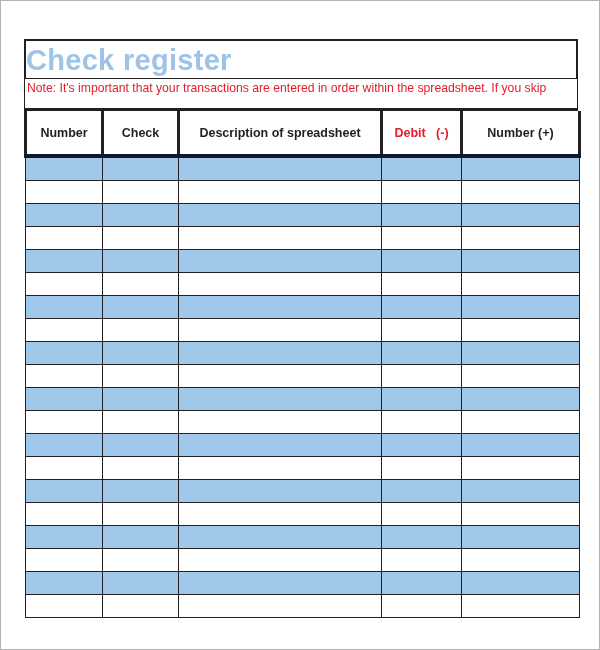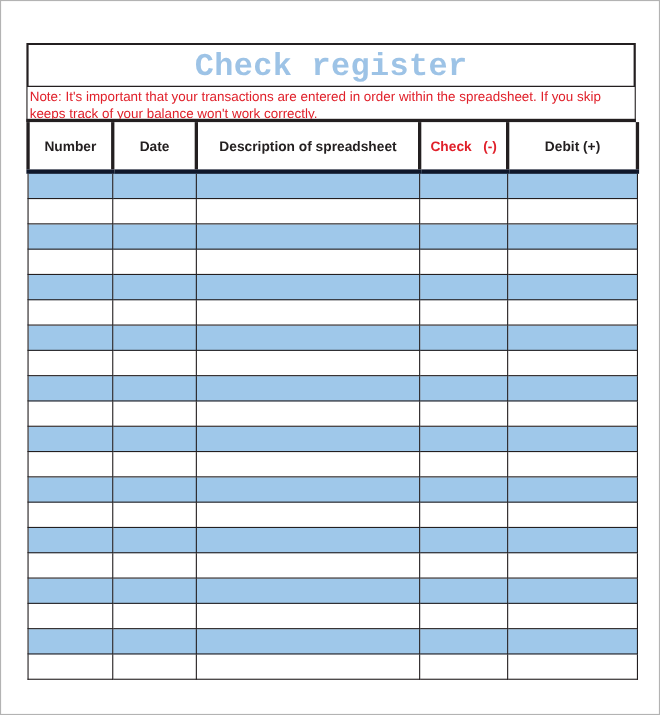--- a/index.html
+++ b/index.html
@@ -1,56 +1,55 @@
 <!DOCTYPE html>
 <html><head>
 <meta charset="utf-8">
 <style>
   html, body { margin:0; padding:0; }
   body { width:600px; height:650px; background:#fff; position:relative; overflow:hidden; font-family:"Liberation Sans", sans-serif; }
   .frame { position:absolute; left:0; top:0; width:598px; height:648px; border:1px solid #b3b3b3; }
   .sheet { position:absolute; left:24px; top:39px; width:554px; }
-  .title-box { height:37px; border:2px solid #231f20; border-bottom:1px solid #231f20; display:flex; align-items:center; justify-content:center;font-family:Liberation Mono, monospace; }
+  .title-box { height:37px; border:2px solid #231f20; border-bottom:1px solid #231f20; display:flex; align-items:center; justify-content:flex-start; }
   .title { color:#9dc3e6; font-size:29px; font-weight:bold; letter-spacing:0.3px; margin-top:2px; }
   .note { height:32px; border-left:1px solid #231f20; border-right:1px solid #231f20; border-bottom:3px solid #231f20; color:#e0202a; font-size:12.2px; line-height:15px; padding:2px 0 0 2px; box-sizing:border-box; overflow:hidden; white-space:nowrap; }
   table { border-collapse:collapse; width:554px; table-layout:fixed; }
   th { height:43px; border-left:3px solid #231f20; border-right:3px solid #231f20; border-bottom:4px solid #0f172a; font-size:12.5px; font-weight:bold; color:#231f20; padding:0; }
   th.debit { color:#e0202a; }
   td { height:22px; border:1px solid #231f20; padding:0; }
   tr.blue td { background:#9fc8ea; }
   tr.white td { background:#fff; }
 </style>
 </head>
 <body>
 
 <div class="frame"></div>
 
 <div class="sheet">
   <div class="title-box">
     <span class="title">Check register</span>
   </div>
   <div class="note">
     <div>Note: It's important that your transactions are entered in order within the spreadsheet. If you skip</div>
-    <div style="text-decoration:none;">keeps track of your balance won't work correctly.</div>
   </div>
   <table>
     <colgroup>
       <col style="width:77px">
         <col style="width:76px">
         <col style="width:203px">
         <col style="width:80px">
         <col style="width:118px">
     </colgroup>
     <thead>
       <tr>
         <th>Number</th>
-        <th>Date</th>
+        <th>Check</th>
         <th>Description of spreadsheet</th>
-        <th class="debit" style="white-space:pre;">Check   (-)</th>
-        <th>Debit (+)</th>
+        <th class="debit" style="white-space:pre;">Debit   (-)</th>
+        <th>Number (+)</th>
       </tr>
     </thead>
     <tbody id="tbody">
         <tr class="blue">
           <td></td>
           <td></td>
           <td></td>
           <td></td>
           <td></td>
         </tr>

